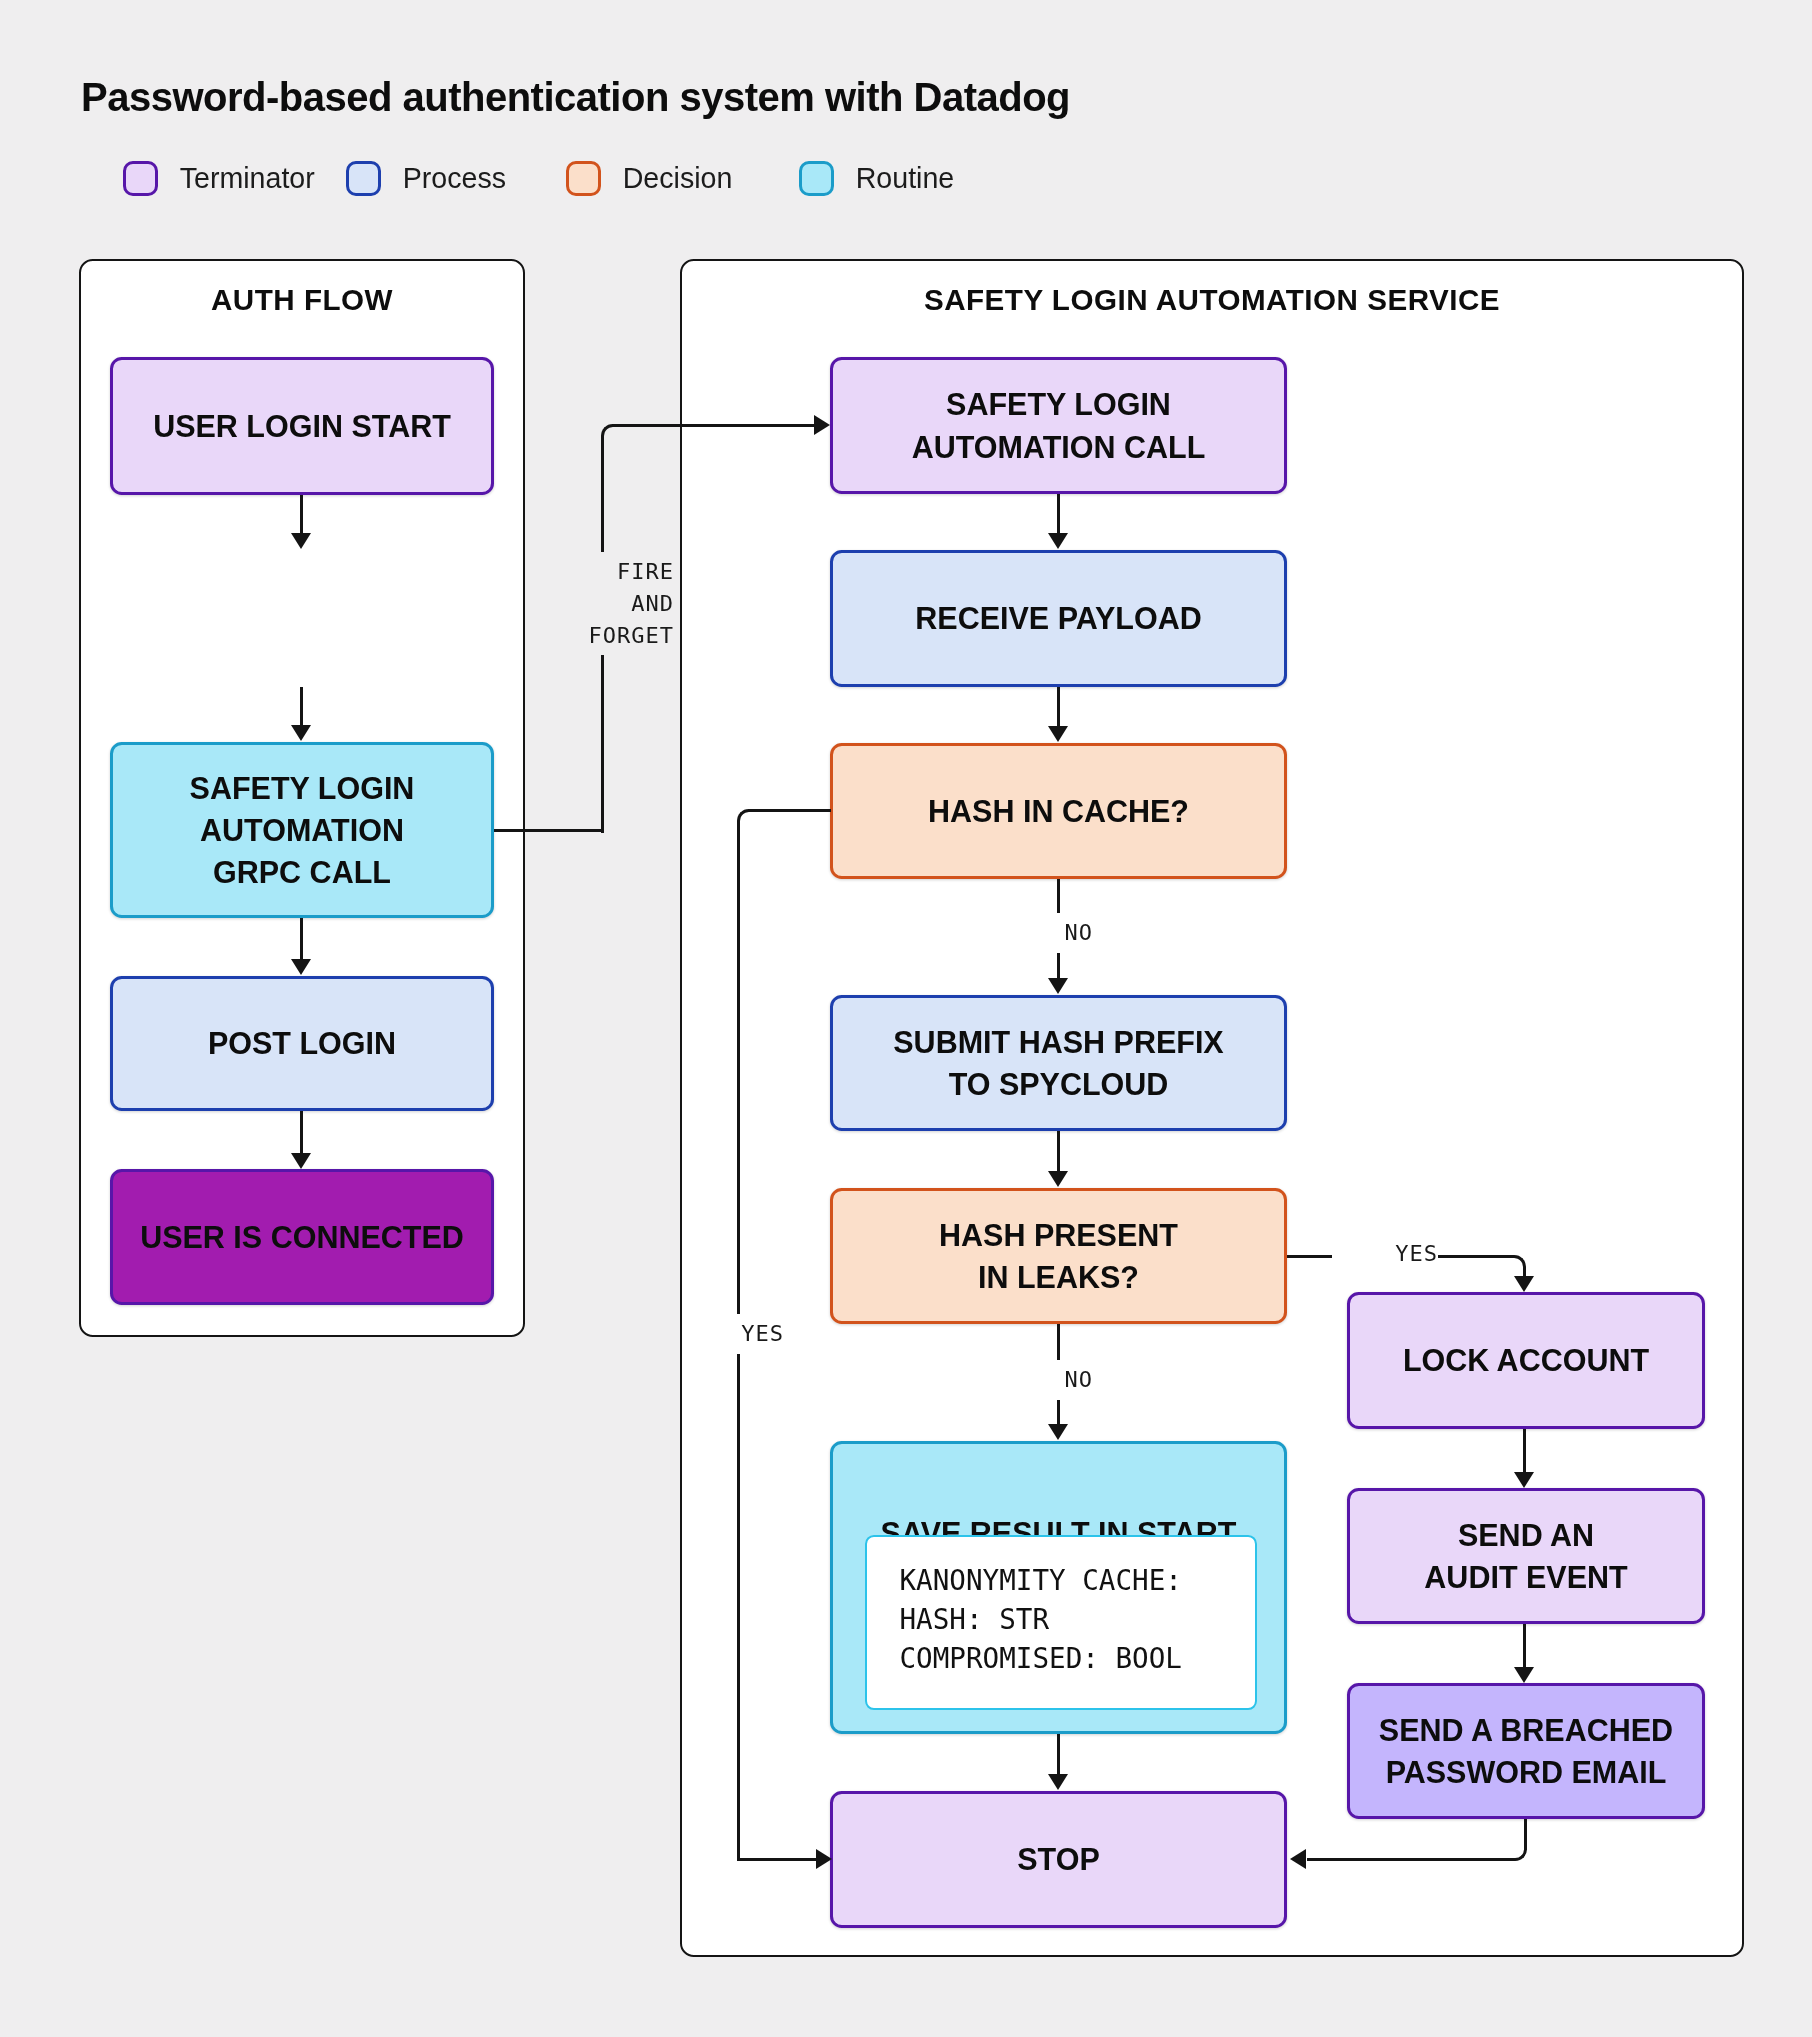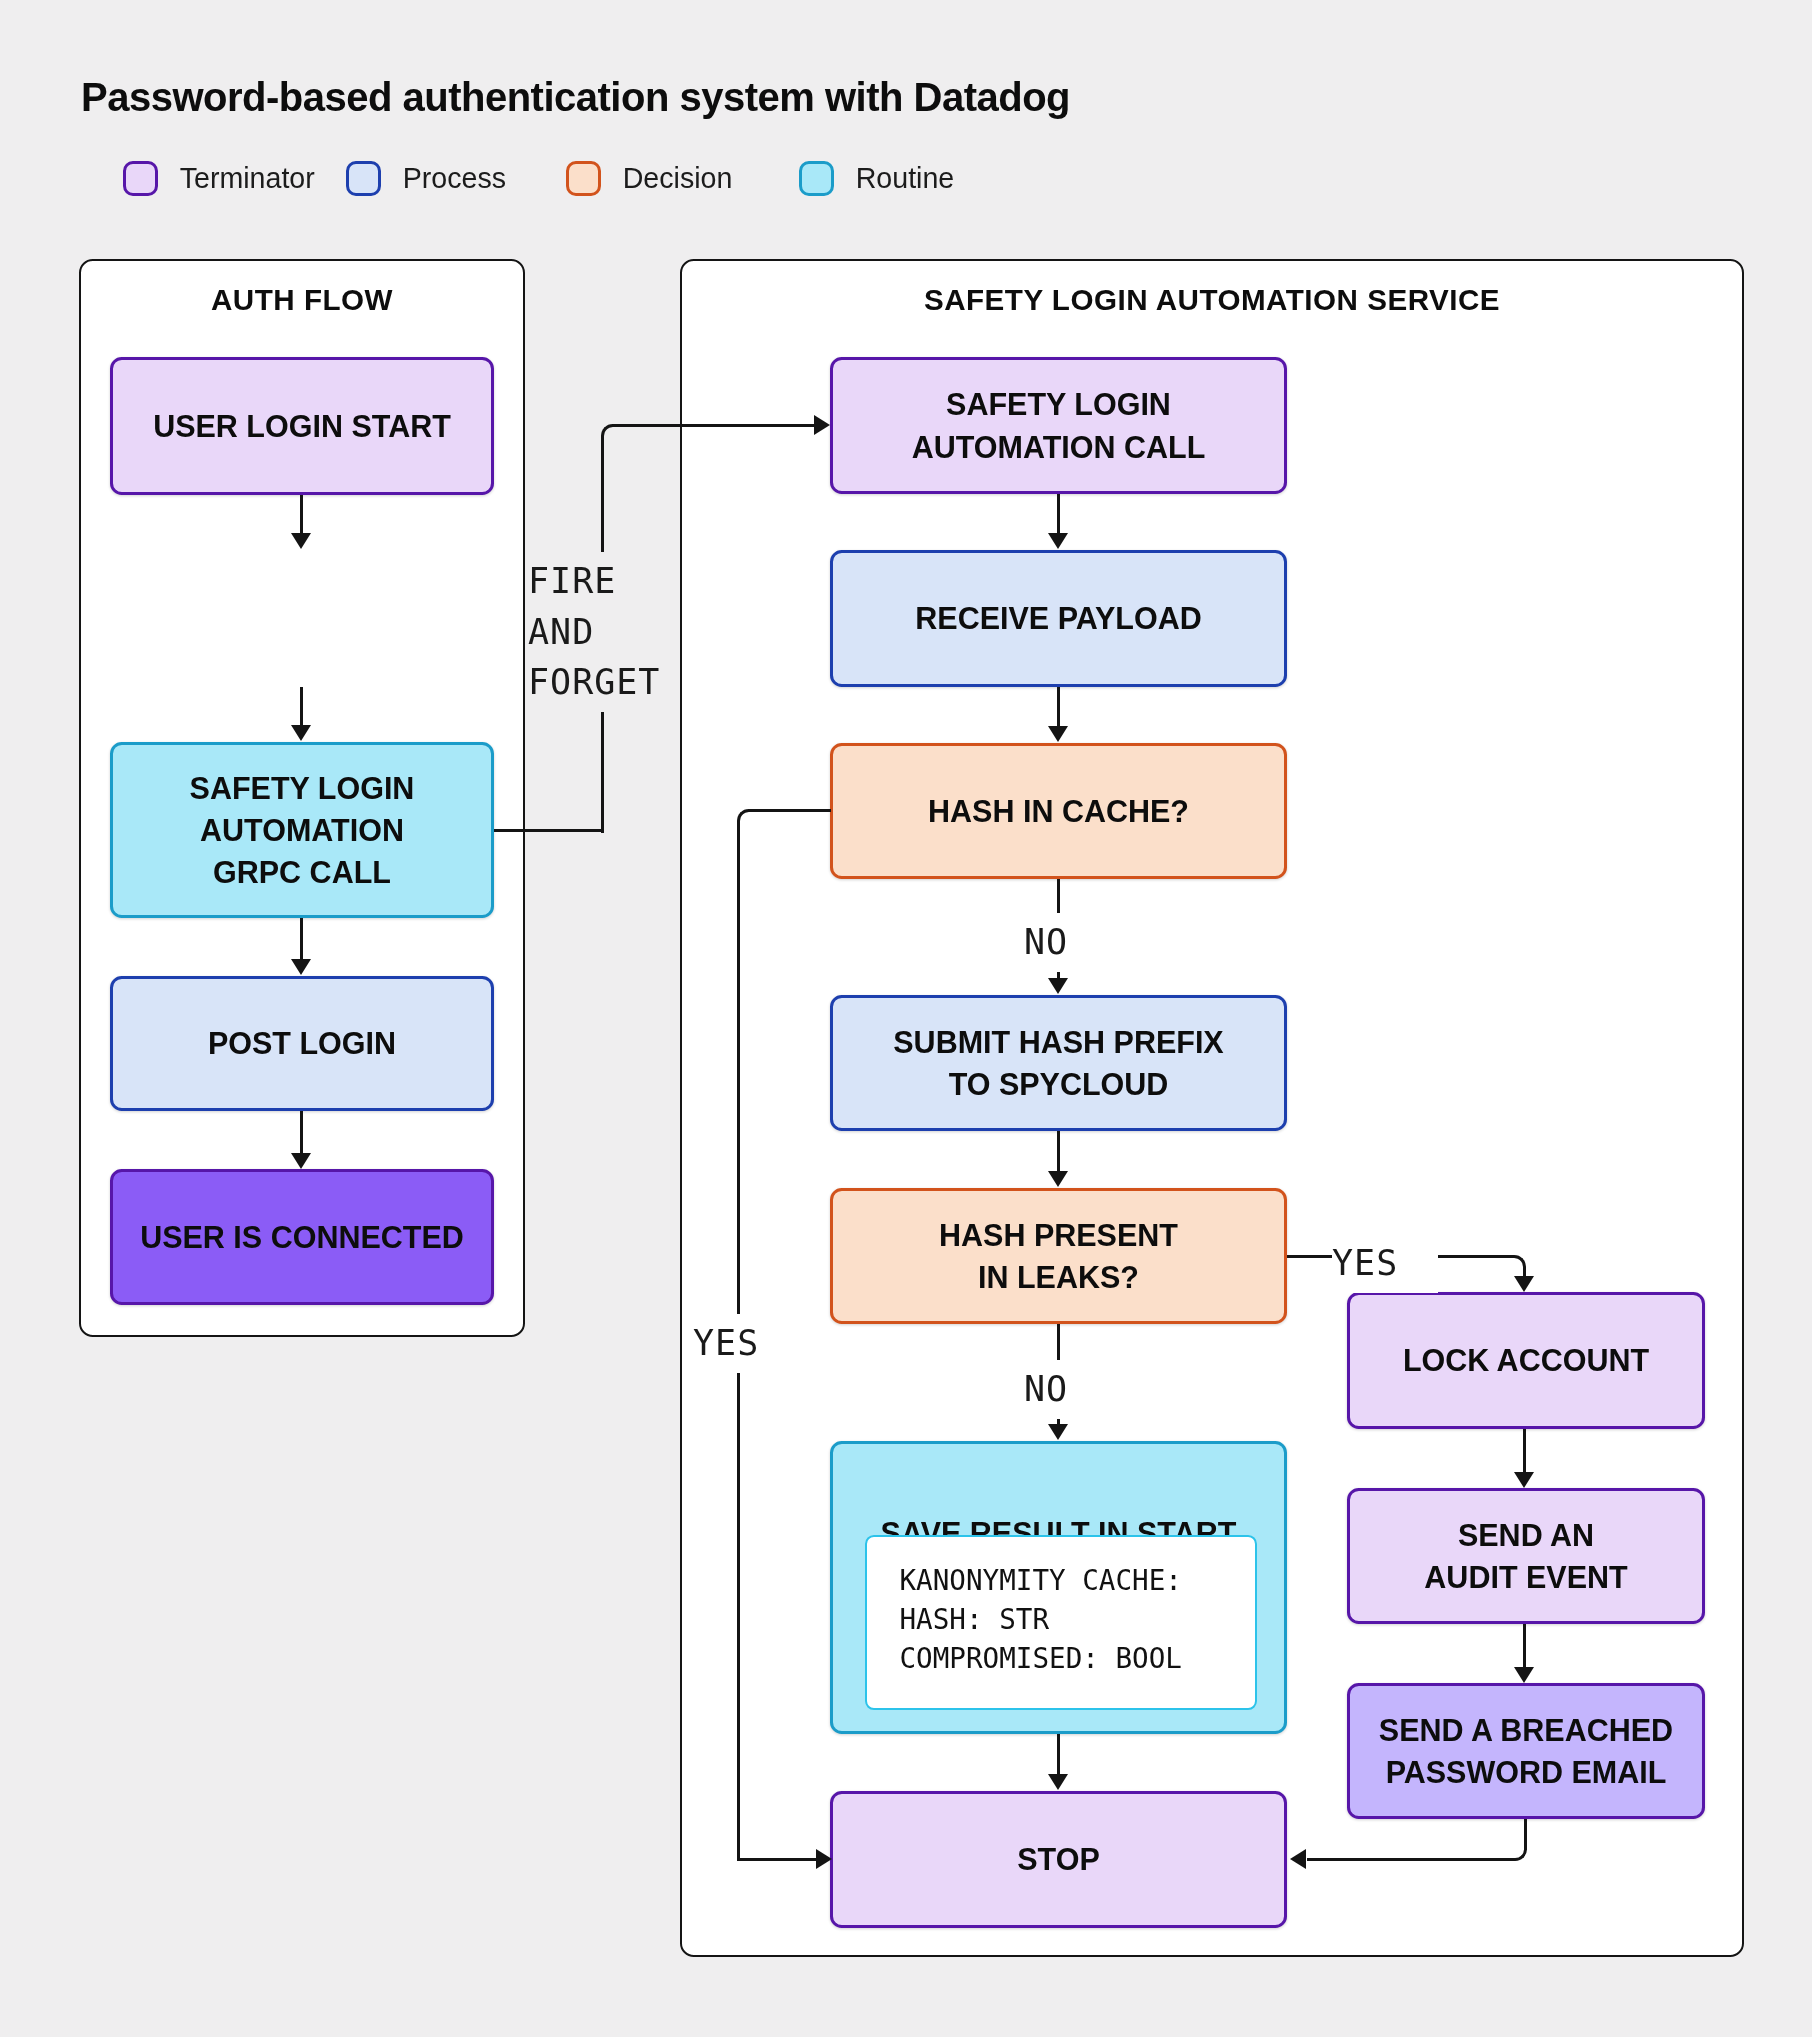--- a/index.html
+++ b/index.html
@@ -48,22 +48,22 @@
               text-align:left;padding:23.6px 0 0 33px;white-space:pre-line;color:#111;}
 
   
   .vline{position:absolute;width:3px;background:#141414;}
   .hline{position:absolute;height:3px;background:#141414;}
   .ah-down{position:absolute;width:0;height:0;border-left:10.8px solid transparent;border-right:10.8px solid transparent;border-top:16.7px solid #141414;}
   .ah-right{position:absolute;width:0;height:0;border-top:10.8px solid transparent;border-bottom:10.8px solid transparent;border-left:16.7px solid #141414;}
   .ah-left{position:absolute;width:0;height:0;border-top:10.8px solid transparent;border-bottom:10.8px solid transparent;border-right:16.7px solid #141414;}
   .elbow{position:absolute;box-sizing:border-box;}
 
-  .edge-label{position:absolute;font-family:"DejaVu Sans Mono",monospace;font-size:35px;color:#1a1a1a;
-              text-align:left;line-height:1.45;background:#ffffff;padding:3.9px 0;white-space:pre-line;letter-spacing:1px;}
+  .edge-label{position:absolute;font-family:"DejaVu Sans Mono",monospace;font-size:22px;color:#1a1a1a;
+              text-align:right;line-height:1.45;background:#ffffff;padding:3.9px 0;white-space:pre-line;letter-spacing:1px;}
   #lbl-fire{left:528px;top:552px;width:146px;background:#efeeef;}
   #lbl-no-cache{left:1024px;top:913px;width:69px;}
   #lbl-no-leaks{left:1024px;top:1360px;width:69px;}
   #lbl-yes-left{left:693px;top:1314px;width:91px;}
   #lbl-yes-right{left:1332px;top:1234px;width:106px;}
 
   
   #e1{left:300px;top:495px;height:41px;} #e1h{left:291px;top:533px;}
   #e2{left:300px;top:687px;height:41px;} #e2h{left:291px;top:725px;}
   #e3{left:300px;top:918px;height:44px;} #e3h{left:291px;top:959px;}
@@ -121,21 +121,21 @@
   </div>
   <div class="container-box" id="box-svc">
     <div class="container-title">SAFETY LOGIN AUTOMATION SERVICE</div>
   </div>
 
   <div class="node" id="n-uls" style="background: rgb(233, 215, 249); border-color: rgb(87, 22, 169);">USER LOGIN START</div>
   <div class="node" id="n-grpc" style="background: rgb(169, 232, 248); border-color: rgb(27, 156, 201);">SAFETY LOGIN
 AUTOMATION
 GRPC CALL</div>
   <div class="node" id="n-pl" style="background: rgb(216, 228, 248); border-color: rgb(29, 63, 174);">POST LOGIN</div>
-  <div class="node" id="n-uic" style="background: #8b5cf6; border-color: rgb(87, 22, 169);">USER IS CONNECTED</div>
+  <div class="node" id="n-uic" style="background: #a21caf; border-color: rgb(87, 22, 169);">USER IS CONNECTED</div>
 
   <div class="node" id="n-slac" style="background: rgb(233, 215, 249); border-color: rgb(87, 22, 169);">SAFETY LOGIN
 AUTOMATION CALL</div>
   <div class="node" id="n-rp" style="background: rgb(216, 228, 248); border-color: rgb(29, 63, 174);">RECEIVE PAYLOAD</div>
   <div class="node" id="n-hic" style="background: rgb(251, 223, 202); border-color: rgb(210, 83, 28);">HASH IN CACHE?</div>
   <div class="node" id="n-shp" style="background: rgb(216, 228, 248); border-color: rgb(29, 63, 174);">SUBMIT HASH PREFIX
 TO SPYCLOUD</div>
   <div class="node" id="n-hpl" style="background: rgb(251, 223, 202); border-color: rgb(210, 83, 28);">HASH PRESENT
 IN LEAKS?</div>
   <div class="node" id="n-src" style="background: rgb(169, 232, 248); border-color: rgb(27, 156, 201);">

